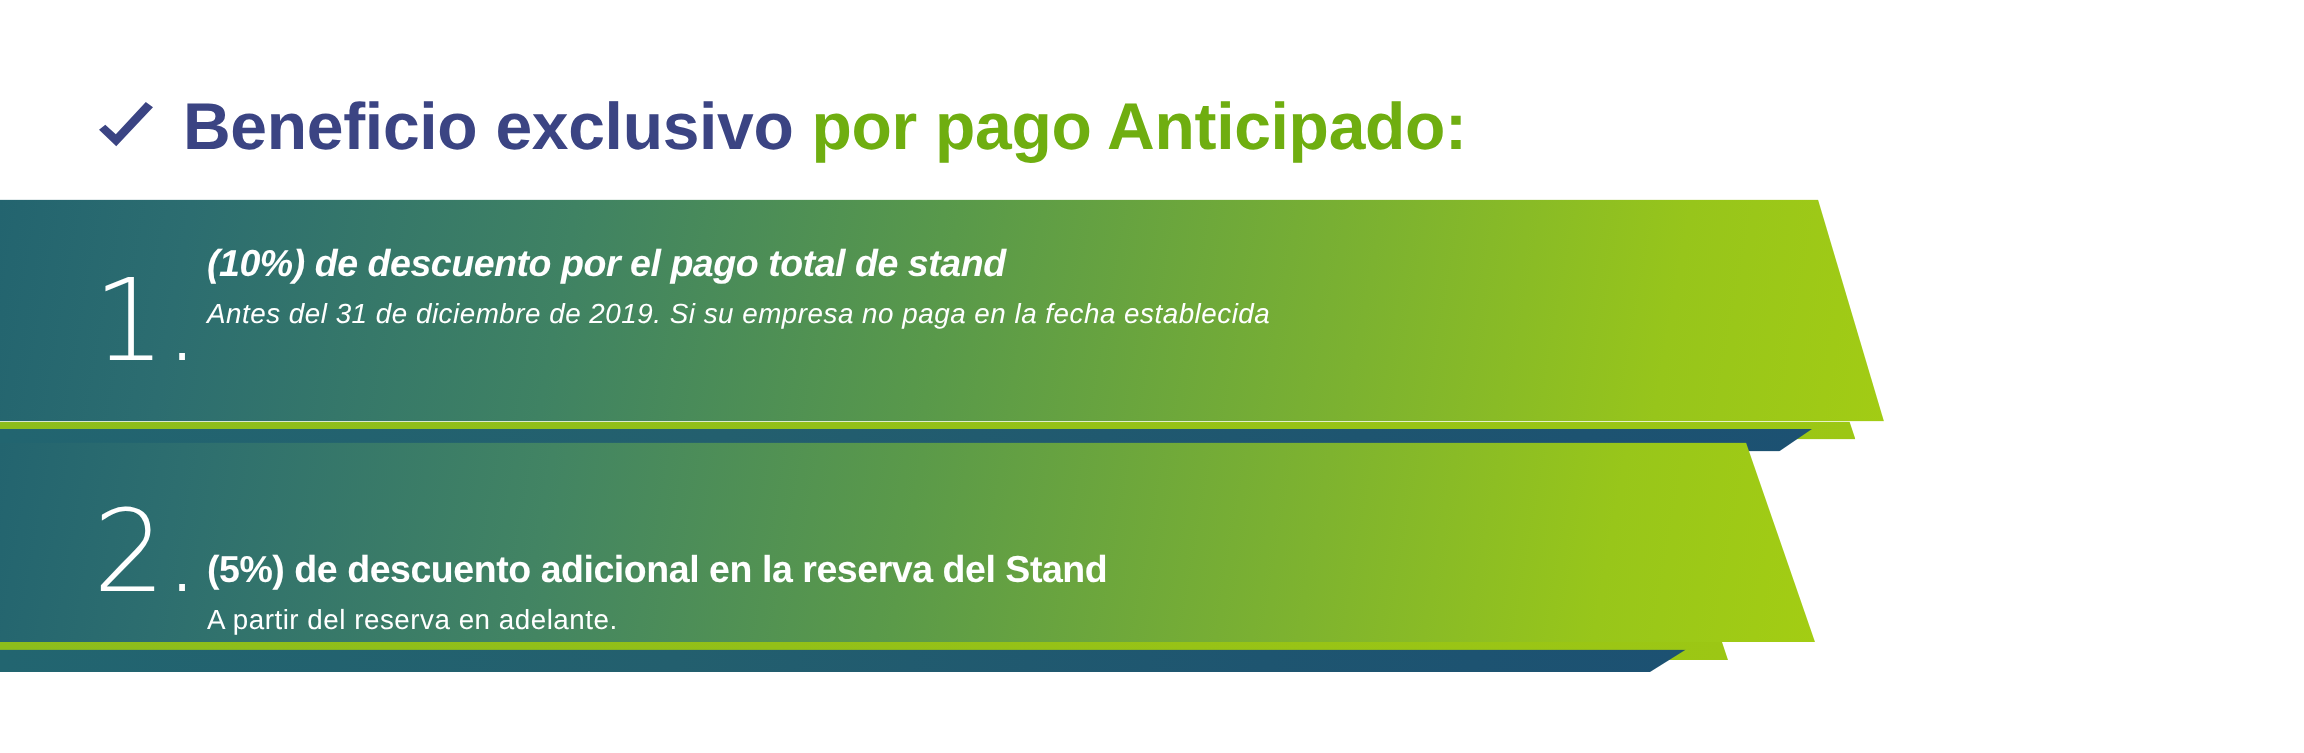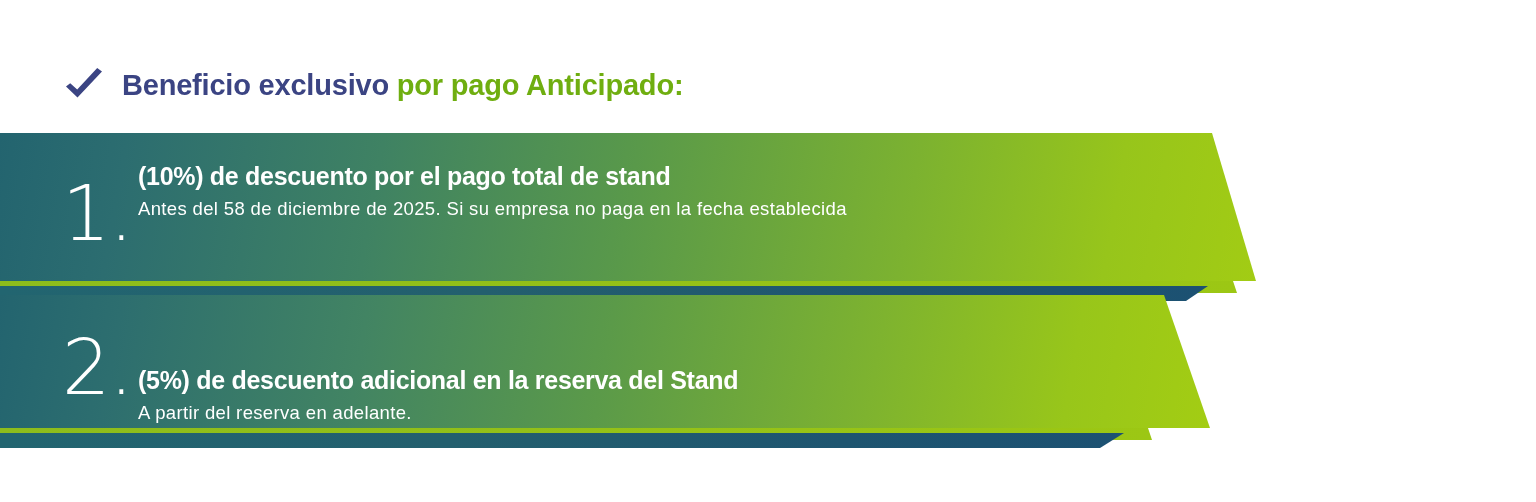--- a/index.html
+++ b/index.html
@@ -28,21 +28,21 @@
     box-sizing: border-box;
   }
   #check-icon {
     width: 44px;
     height: 44px;
     flex: 0 0 auto;
     display: block;
     margin-right: 16px;
   }
   #heading-text {
-    font-size: 29px;
+    font-size: 44px;
     font-weight: bold;
     letter-spacing: -0.2px;
     white-space: nowrap;
     line-height: 1;
   }
   .h-navy { color: #3b4483; }
   .h-green { color: #6fae10; }
 
   
   .banner {
@@ -125,21 +125,21 @@
     letter-spacing: -1px;
     font-family: "DejaVu Sans", sans-serif;
   }
   #num-1 { left: 62px; top: 176px; }
   #num-2 { left: 62px; top: 330px; }
 
   .body-block {
     position: absolute;
     left: 138px;
   }
-  #body-1 { top: 162px; width: 1100px; }
+  #body-1 { top: 162px; width: 1100px; font-style: italic; }
   #body-2 { top: 326px; width: 1000px; margin-top: 40px; }
 
   .b-title {
     font-size: 25px;
     font-weight: bold;
     color: #ffffff;
     line-height: 1.12;
     letter-spacing: -0.3px;
     margin: 0 0 6px 0;
     white-space: nowrap;
@@ -168,21 +168,21 @@
 
 <div class="banner" id="banner-1"></div>
 <div id="strip-green-1"></div>
 <div id="strip-teal-1"></div>
 
 <div class="num" id="num-1">1.</div>
 
 <div class="body-block" id="body-1">
   <div class="b-title">(10%) de descuento por el pago total de stand</div>
   <div class="b-desc">
-    <span class="b-desc-line">Antes del 58 de diciembre de 2025. Si su empresa no paga en la fecha establecida</span>
+    <span class="b-desc-line">Antes del 31 de diciembre de 2019. Si su empresa no paga en la fecha establecida</span>
   </div>
 </div>
 
 <div class="banner" id="banner-2"></div>
 <div id="strip-green-2"></div>
 <div id="strip-teal-2"></div>
 
 <div class="num" id="num-2">2.</div>
 
 <div class="body-block" id="body-2">

